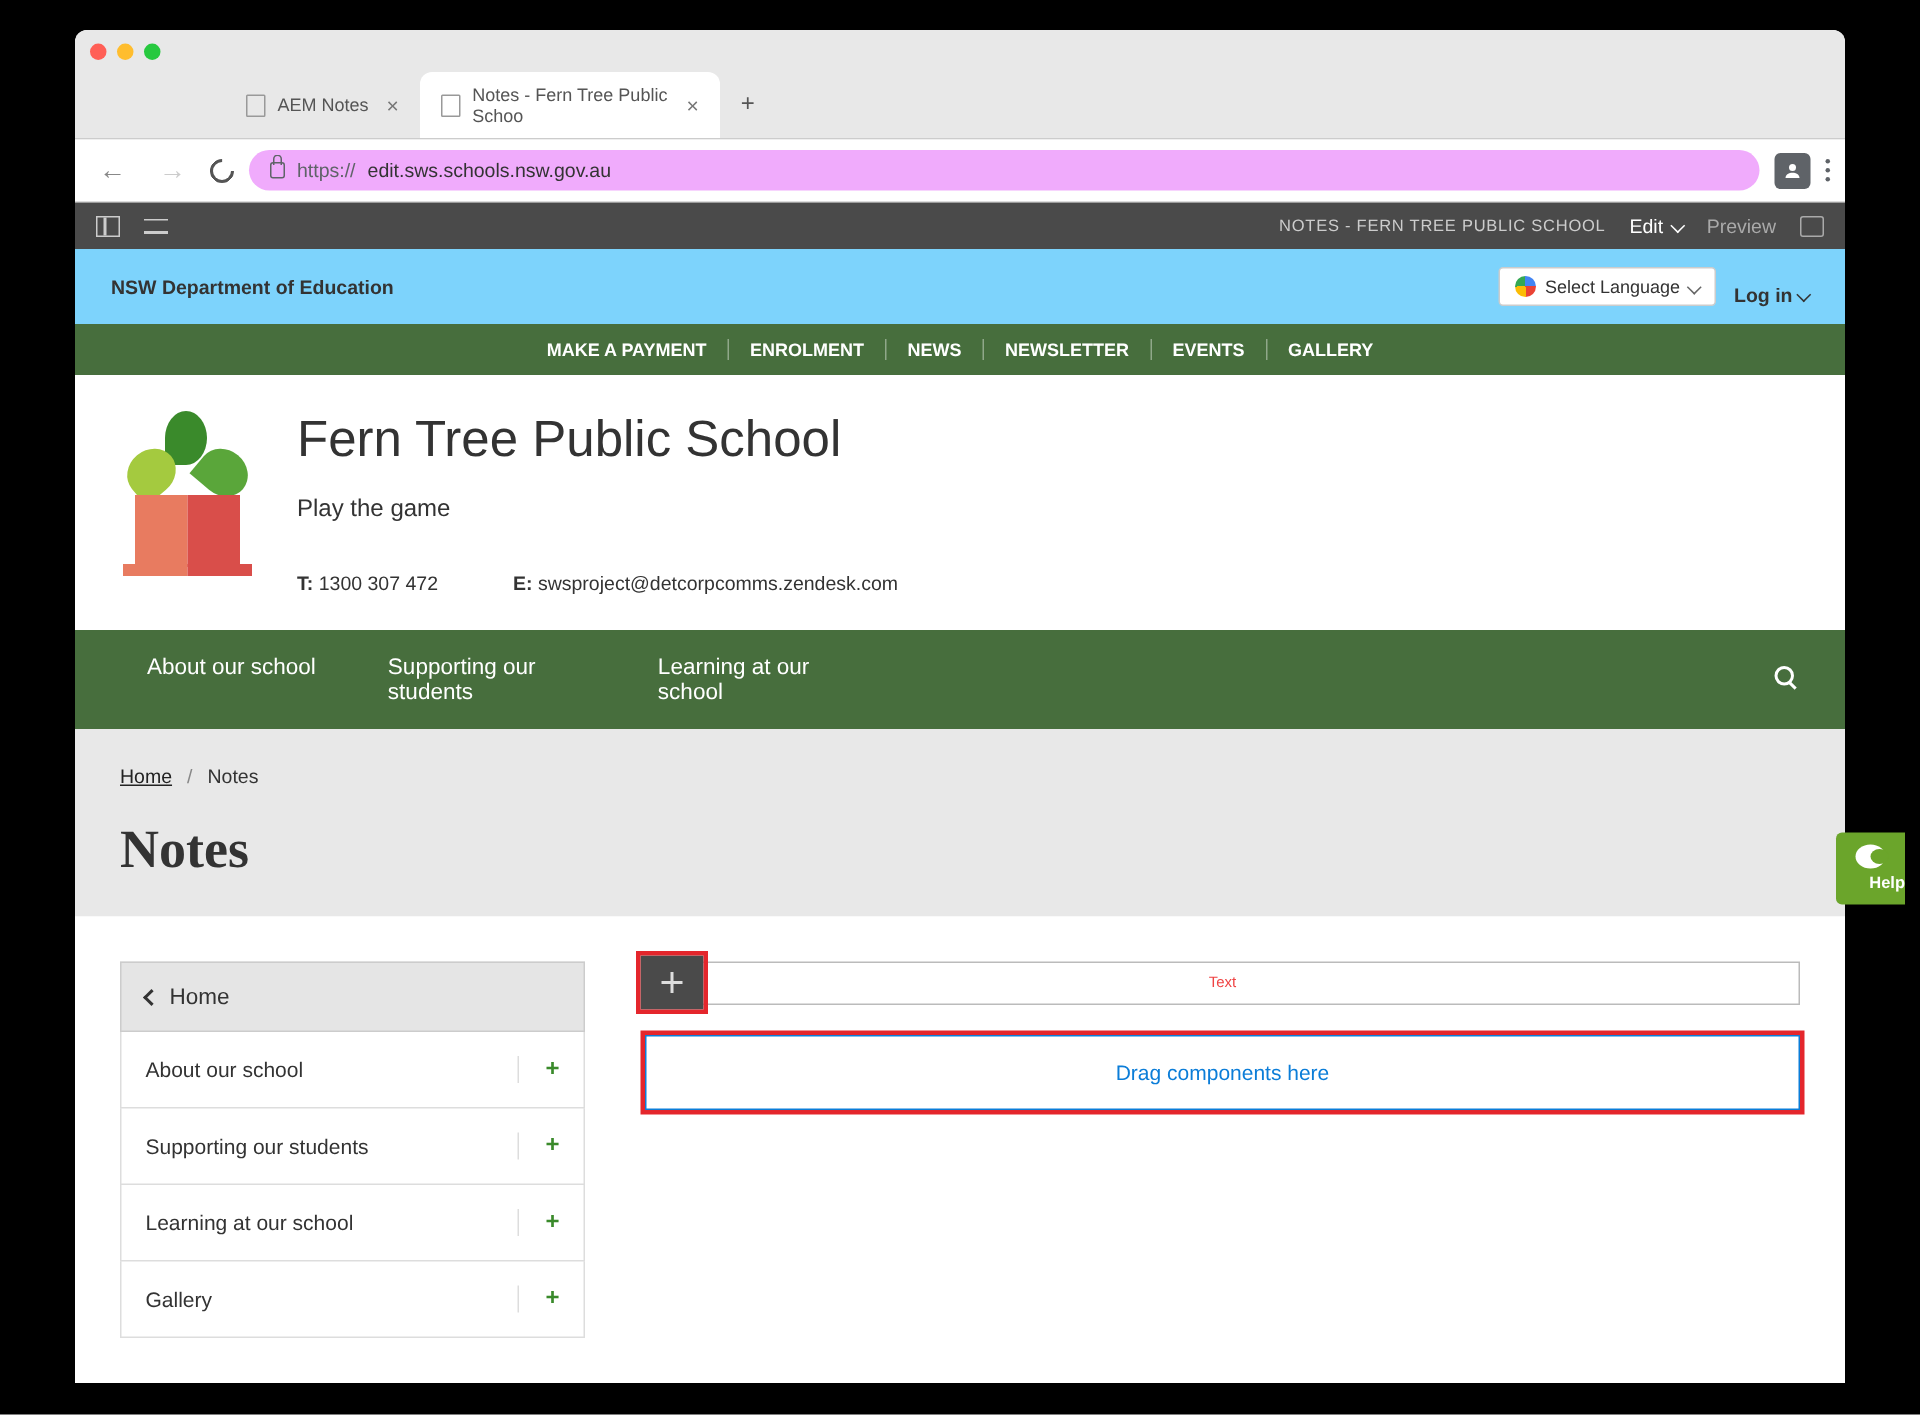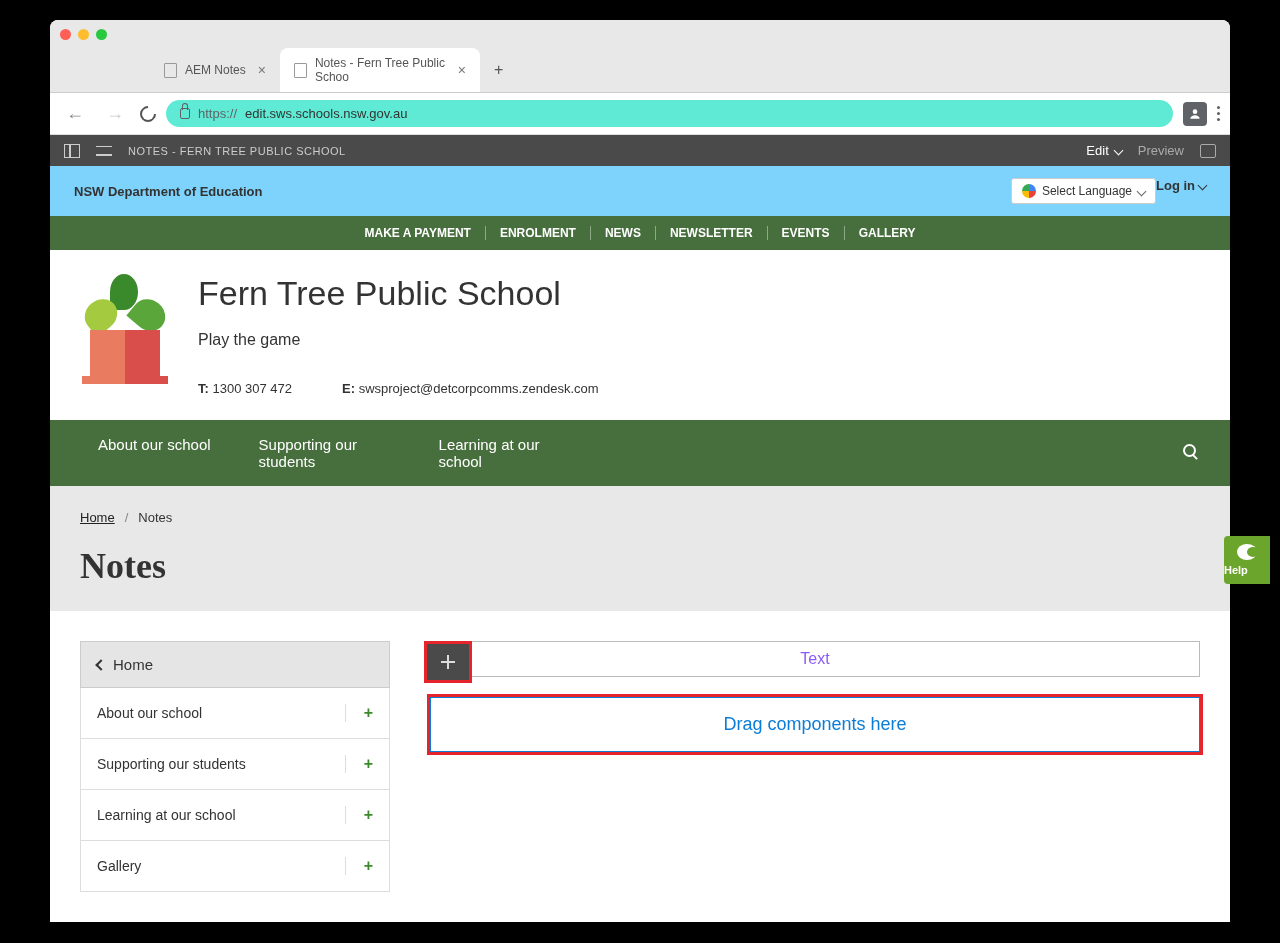--- a/index.html
+++ b/index.html
@@ -10,34 +10,34 @@
 .dot.red{background:#ff5f56}.dot.yellow{background:#ffbd2e}.dot.green{background:#27c93f}
 .tabs-row{background:#e8e8e8;display:flex;align-items:center;border-bottom:1px solid #ccc;padding-left:100px}
 .browser-tab{padding:8px 14px;display:flex;align-items:center;gap:8px;font-size:12px;color:#555;border-radius:8px 8px 0 0;max-width:200px}
 .browser-tab.active{background:#fff}
 .tab-close{font-size:14px;color:#777;cursor:pointer;margin-left:4px}
 .tab-plus{padding:8px 14px;font-size:16px;color:#555}
 .file-icon{width:13px;height:15px;border:1px solid #999;border-radius:1px;position:relative;flex-shrink:0}
 .addr-bar{display:flex;align-items:center;padding:6px 10px;gap:10px;background:#fff;border-bottom:1px solid #ddd}
 .nav-arrow{font-size:18px;color:#888;padding:4px 6px;cursor:pointer}
 .reload{width:16px;height:16px;border:2px solid #555;border-radius:50%;border-top-color:transparent;transform:rotate(45deg);position:relative}
-.url-field{flex:1;background:#5eead4;border-radius:30px;padding:6px 14px;display:flex;align-items:center;gap:8px;font-size:13px}
+.url-field{flex:1;background:#f0abfc;border-radius:30px;padding:6px 14px;display:flex;align-items:center;gap:8px;font-size:13px}
 .lock{width:10px;height:11px;border:1.5px solid #5f6368;border-radius:2px;position:relative}
 .lock:before{content:"";position:absolute;top:-6px;left:1px;width:4px;height:6px;border:1.5px solid #5f6368;border-bottom:none;border-radius:3px 3px 0 0}
 .url-gray{color:#5f6368}
 .acct-icon{width:24px;height:24px;background:#5f6368;border-radius:4px;display:flex;align-items:center;justify-content:center;color:#fff}
 .menu-dots{display:flex;flex-direction:column;gap:3px}
 .menu-dots span{width:3px;height:3px;background:#5f6368;border-radius:50%}
 .aem-bar{background:#4a4a4a;color:#ccc;display:flex;align-items:center;padding:8px 14px;gap:16px;font-size:12px}
 .aem-icon{width:16px;height:14px;border:1.5px solid #ccc;position:relative}
 .aem-icon:before{content:"";position:absolute;left:4px;top:0;bottom:0;width:1.5px;background:#ccc}
 .sliders-icon{width:16px;height:14px;position:relative}
 .sliders-icon:before,.sliders-icon:after{content:"";position:absolute;left:0;right:0;height:1.5px;background:#ccc}
 .sliders-icon:before{top:2px}.sliders-icon:after{bottom:2px}
-.aem-title{flex:1;text-align:left;text-transform:uppercase;letter-spacing:.5px;font-size:11px}
+.aem-title{flex:1;text-align:right;text-transform:uppercase;letter-spacing:.5px;font-size:11px}
 .aem-edit{color:#fff;font-size:13px;display:flex;align-items:center;gap:6px}
 .chev{border:solid #fff;border-width:0 1.5px 1.5px 0;display:inline-block;padding:3px;transform:rotate(45deg)}
 .aem-preview{color:#aaa;font-size:13px}
 .aem-device{width:16px;height:14px;border:1.5px solid #aaa;border-radius:2px;position:relative}
 .topstrip{background:#7dd3fc;display:flex;align-items:center;justify-content:space-between;padding:12px 24px;font-size:13px;font-weight:600}
 .lang-btn{background:#fff;border:1px solid #ccc;padding:5px 10px;border-radius:3px;display:flex;align-items:center;gap:6px;font-size:12px;font-weight:400}
 .g-dot{width:14px;height:14px;border-radius:50%;background:conic-gradient(#4285F4 0 25%,#EA4335 0 50%,#FBBC05 0 75%,#34A853 0)}
 .login{display:flex;align-items:center;gap:4px;font-weight:600}
 .greenbar{background:#476e3d;color:#fff;display:flex;justify-content:center;padding:10px 18px;font-size:12px;font-weight:600}
 .greenbar span{padding:0 14px;border-right:1px solid rgba(255,255,255,.4)}
@@ -64,26 +64,26 @@
 .crumbs a{color:#222;text-decoration:underline}
 .slash{margin:0 10px;color:#888}
 .page-h1{font-family:Georgia,serif;font-size:36px;font-weight:700;margin-top:20px}
 .content{background:#fff;display:flex;padding:30px;gap:40px;min-height:280px}
 .sidebar{width:310px;flex-shrink:0}
 .side-home{background:#e5e5e5;border:1px solid #ccc;padding:14px 16px;font-size:15px;display:flex;align-items:center;gap:8px}
 .arrow-left{border:solid #333;border-width:0 2px 2px 0;display:inline-block;padding:3px;transform:rotate(135deg)}
 .side-item{border:1px solid #ddd;border-top:none;display:flex;align-items:center;justify-content:space-between;padding:16px;font-size:14px}
 .side-plus{color:#3a8a2b;font-weight:700;font-size:16px;border-left:1px solid #ddd;padding-left:18px;margin-left:10px}
 .main{flex:1}
-.text-box{border:1px solid #bbb;text-align:center;padding:8px;color:#8b5cf6;font-size:16px;position:relative;margin-bottom:20px}
+.text-box{border:1px solid #bbb;text-align:center;padding:8px;color:#ef4444;font-size:10px;position:relative;margin-bottom:20px}
 .add-btn{position:absolute;bottom:-4px;left:-4px;width:42px;height:36px;background:#4a4a4a;display:flex;align-items:center;justify-content:center;outline:3px solid #e4262c}
 .add-btn:before,.add-btn:after{content:"";position:absolute;background:#ddd}
 .add-btn:before{width:14px;height:2px}.add-btn:after{width:2px;height:14px}
-.drop-zone{border:1px solid #0b7dd8;outline:3px solid #e4262c;text-align:center;padding:16px;color:#0b7dd8;font-size:18px}
-.help{position:absolute;right:0;top:516px;background:#6ba52b;color:#fff;width:46px;padding:8px 0;text-align:left;border-radius:4px 0 0 4px;font-size:11px;font-weight:700}
+.drop-zone{border:1px solid #0b7dd8;outline:3px solid #e4262c;text-align:center;padding:16px;color:#0b7dd8;font-size:14px}
+.help{position:absolute;right:0;top:535px;background:#6ba52b;color:#fff;width:46px;padding:8px 0;text-align:right;border-radius:4px 0 0 4px;font-size:11px;font-weight:700}
 .chat-bubble{width:20px;height:16px;background:#fff;border-radius:50%;margin:0 auto 4px;position:relative}
 .chat-bubble:after{content:"";position:absolute;width:12px;height:10px;background:#6ba52b;border-radius:50%;top:3px;left:10px}
 .window-wrap{position:relative}
 </style>
 </head>
 <body>
 
 <div class="window-wrap">
 <div class="mac-window">
   <div class="mac-titlebar">
@@ -133,21 +133,21 @@
     <div class="aem-edit">
           <span>Edit</span>
           <span class="chev"></span>
         </div>
     <div class="aem-preview">Preview</div>
     <span class="aem-device"></span>
   </div>
 
   <div class="topstrip">
     <span>NSW Department of Education</span>
-    <div style="display:flex;align-items:flex-start;gap:0">
+    <div style="display:flex;align-items:flex-end;gap:12px">
       <div class="lang-btn">
             <span class="g-dot"></span>
             <span>Select Language</span>
             <span class="chev" style="border-color:#666"></span>
           </div>
       <div class="login">
             <span>Log in</span>
             <span class="chev" style="border-color:#333"></span>
           </div>
     </div>

